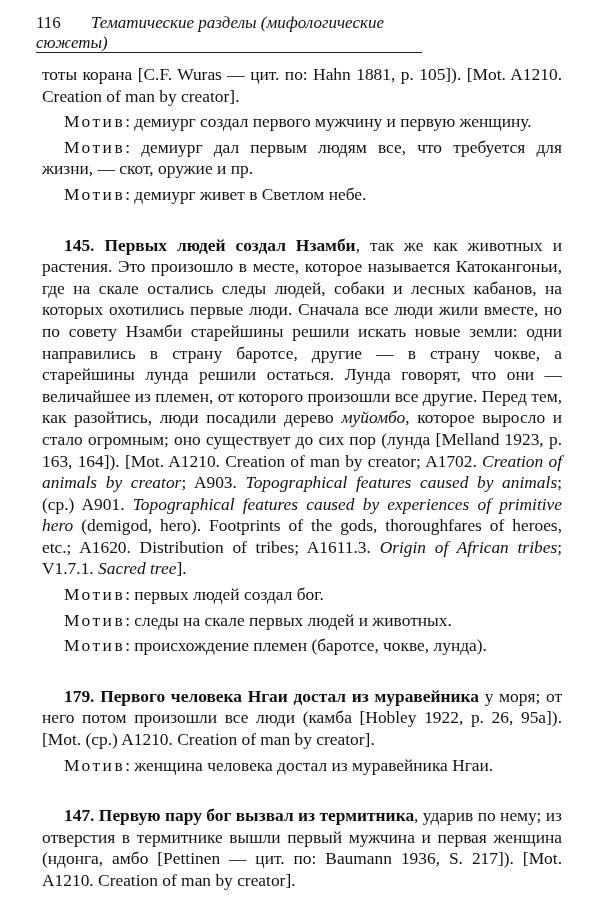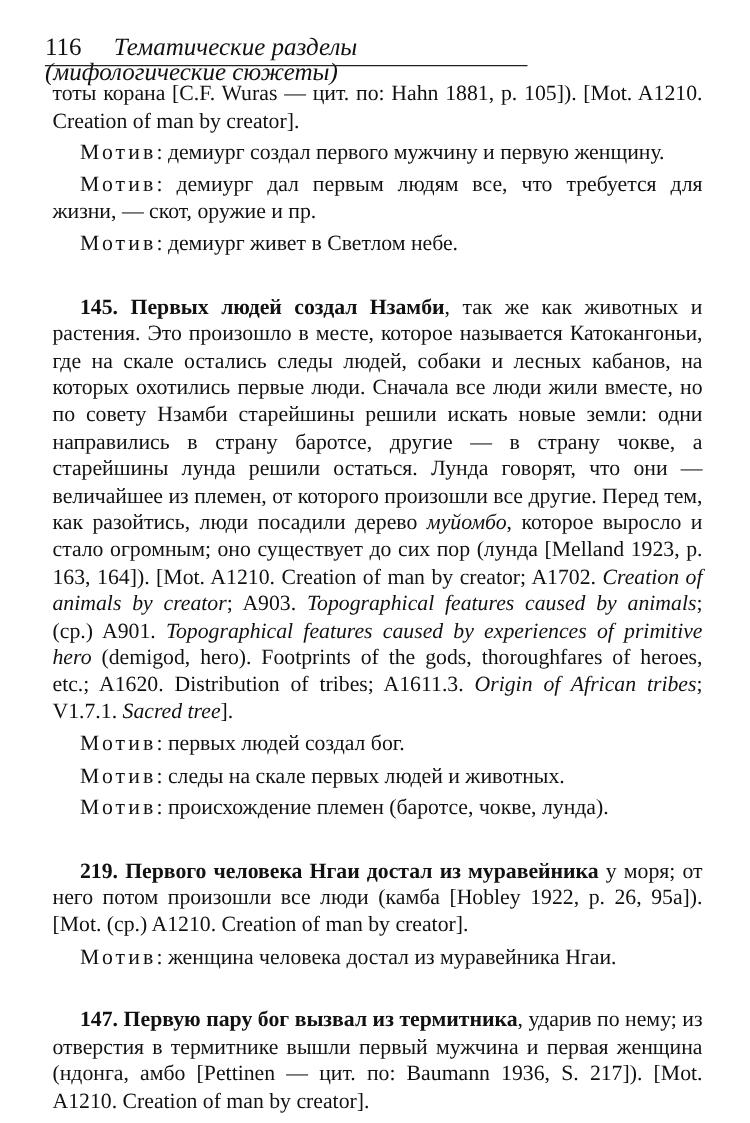--- a/index.html
+++ b/index.html
@@ -1,18 +1,18 @@
 <!DOCTYPE html>
 <html><head>
 <meta charset="utf-8">
 <style>
   html,body{margin:0;padding:0;background:#fff;}
   body{width:600px;height:898px;position:relative;overflow:hidden;
     font-family:"Liberation Serif","DejaVu Serif",serif;color:#111;}
-  .header{position:absolute;left:36px;top:28px;width:388px;font-size:20px;line-height:20px;}
+  .header{position:absolute;left:36px;top:13px;width:388px;font-size:17px;line-height:20px;}
   .header .num{display:inline-block;width:55px;}
   .header .title{font-style:italic;}
   .rule{position:absolute;left:36px;top:52px;width:386px;height:0;border-top:1.5px solid #222;}
   .body{position:absolute;left:38px;top:60px;width:528px;font-size:17.4px;line-height:21.6px;}
   p{margin:4px;text-align:justify;text-align-last:left;}
   p.ind{text-indent:22px;}
   .gap{height:21px;}
   .sp{letter-spacing:2.5px;}
   b.bi{font-weight:bold;}
   i{font-style:italic;}
@@ -33,20 +33,20 @@
 
   <div class="gap"></div>
 
   <p class="ind"><b>145.</b> <b class="bi">Первых людей создал Нзамби</b><span>, так же как животных и растения. Это произошло в месте, которое называется Катокангоньи, где на скале остались следы людей, собаки и лесных кабанов, на которых охотились первые люди. Сначала все люди жили вместе, но по совету Нзамби старейшины решили искать новые земли: одни направились в страну баротсе, другие — в страну чокве, а старейшины лунда решили остаться. Лунда говорят, что они — величайшее из племен, от которого произошли все другие. Перед тем, как разойтись, люди посадили дерево </span><i>муйомбо</i><span>, которое выросло и стало огромным; оно существует до сих пор (лунда [Melland 1923, p. 163, 164]). [Mot. A1210. Creation of man by creator; A1702. </span><i>Creation of animals by creator</i><span>; A903. </span><i>Topographical features caused by animals</i><span>; (ср.) A901. </span><i>Topographical features caused by experiences of primitive hero</i><span> (demigod, hero). Footprints of the gods, thoroughfares of heroes, etc.; A1620. Distribution of tribes; A1611.3. </span><i>Origin of African tribes</i><span>; V1.7.1. </span><i>Sacred tree</i><span>].</span></p>
   <p class="ind"><span class="sp">Мотив</span><span>: первых людей создал бог.</span></p>
   <p class="ind"><span class="sp">Мотив</span><span>: следы на скале первых людей и животных.</span></p>
   <p class="ind"><span class="sp">Мотив</span><span>: происхождение племен (баротсе, чокве, лунда).</span></p>
 
   <div class="gap"></div>
 
-  <p class="ind"><b>219.</b> <b class="bi">Первого человека Нгаи достал из муравейника</b><span> у моря; от него потом произошли все люди (камба [Hobley 1922, p. 26, 95a]). [Mot. (ср.) A1210. Creation of man by creator].</span></p>
+  <p class="ind"><b>179.</b> <b class="bi">Первого человека Нгаи достал из муравейника</b><span> у моря; от него потом произошли все люди (камба [Hobley 1922, p. 26, 95a]). [Mot. (ср.) A1210. Creation of man by creator].</span></p>
   <p class="ind"><span class="sp">Мотив</span><span>: женщина человека достал из муравейника Нгаи.</span></p>
 
   <div class="gap"></div>
 
   <p class="ind"><b>147.</b> <b class="bi">Первую пару бог вызвал из термитника</b><span>, ударив по нему; из отверстия в термитнике вышли первый мужчина и первая женщина (ндонга, амбо [Pettinen — цит. по: Baumann 1936, S. 217]). [Mot. A1210. Creation of man by creator].</span></p>
   <p class="ind"><span class="sp">Мотив</span><span>: происхождение из термитника.</span></p>
 </div>
 
 </body></html>

